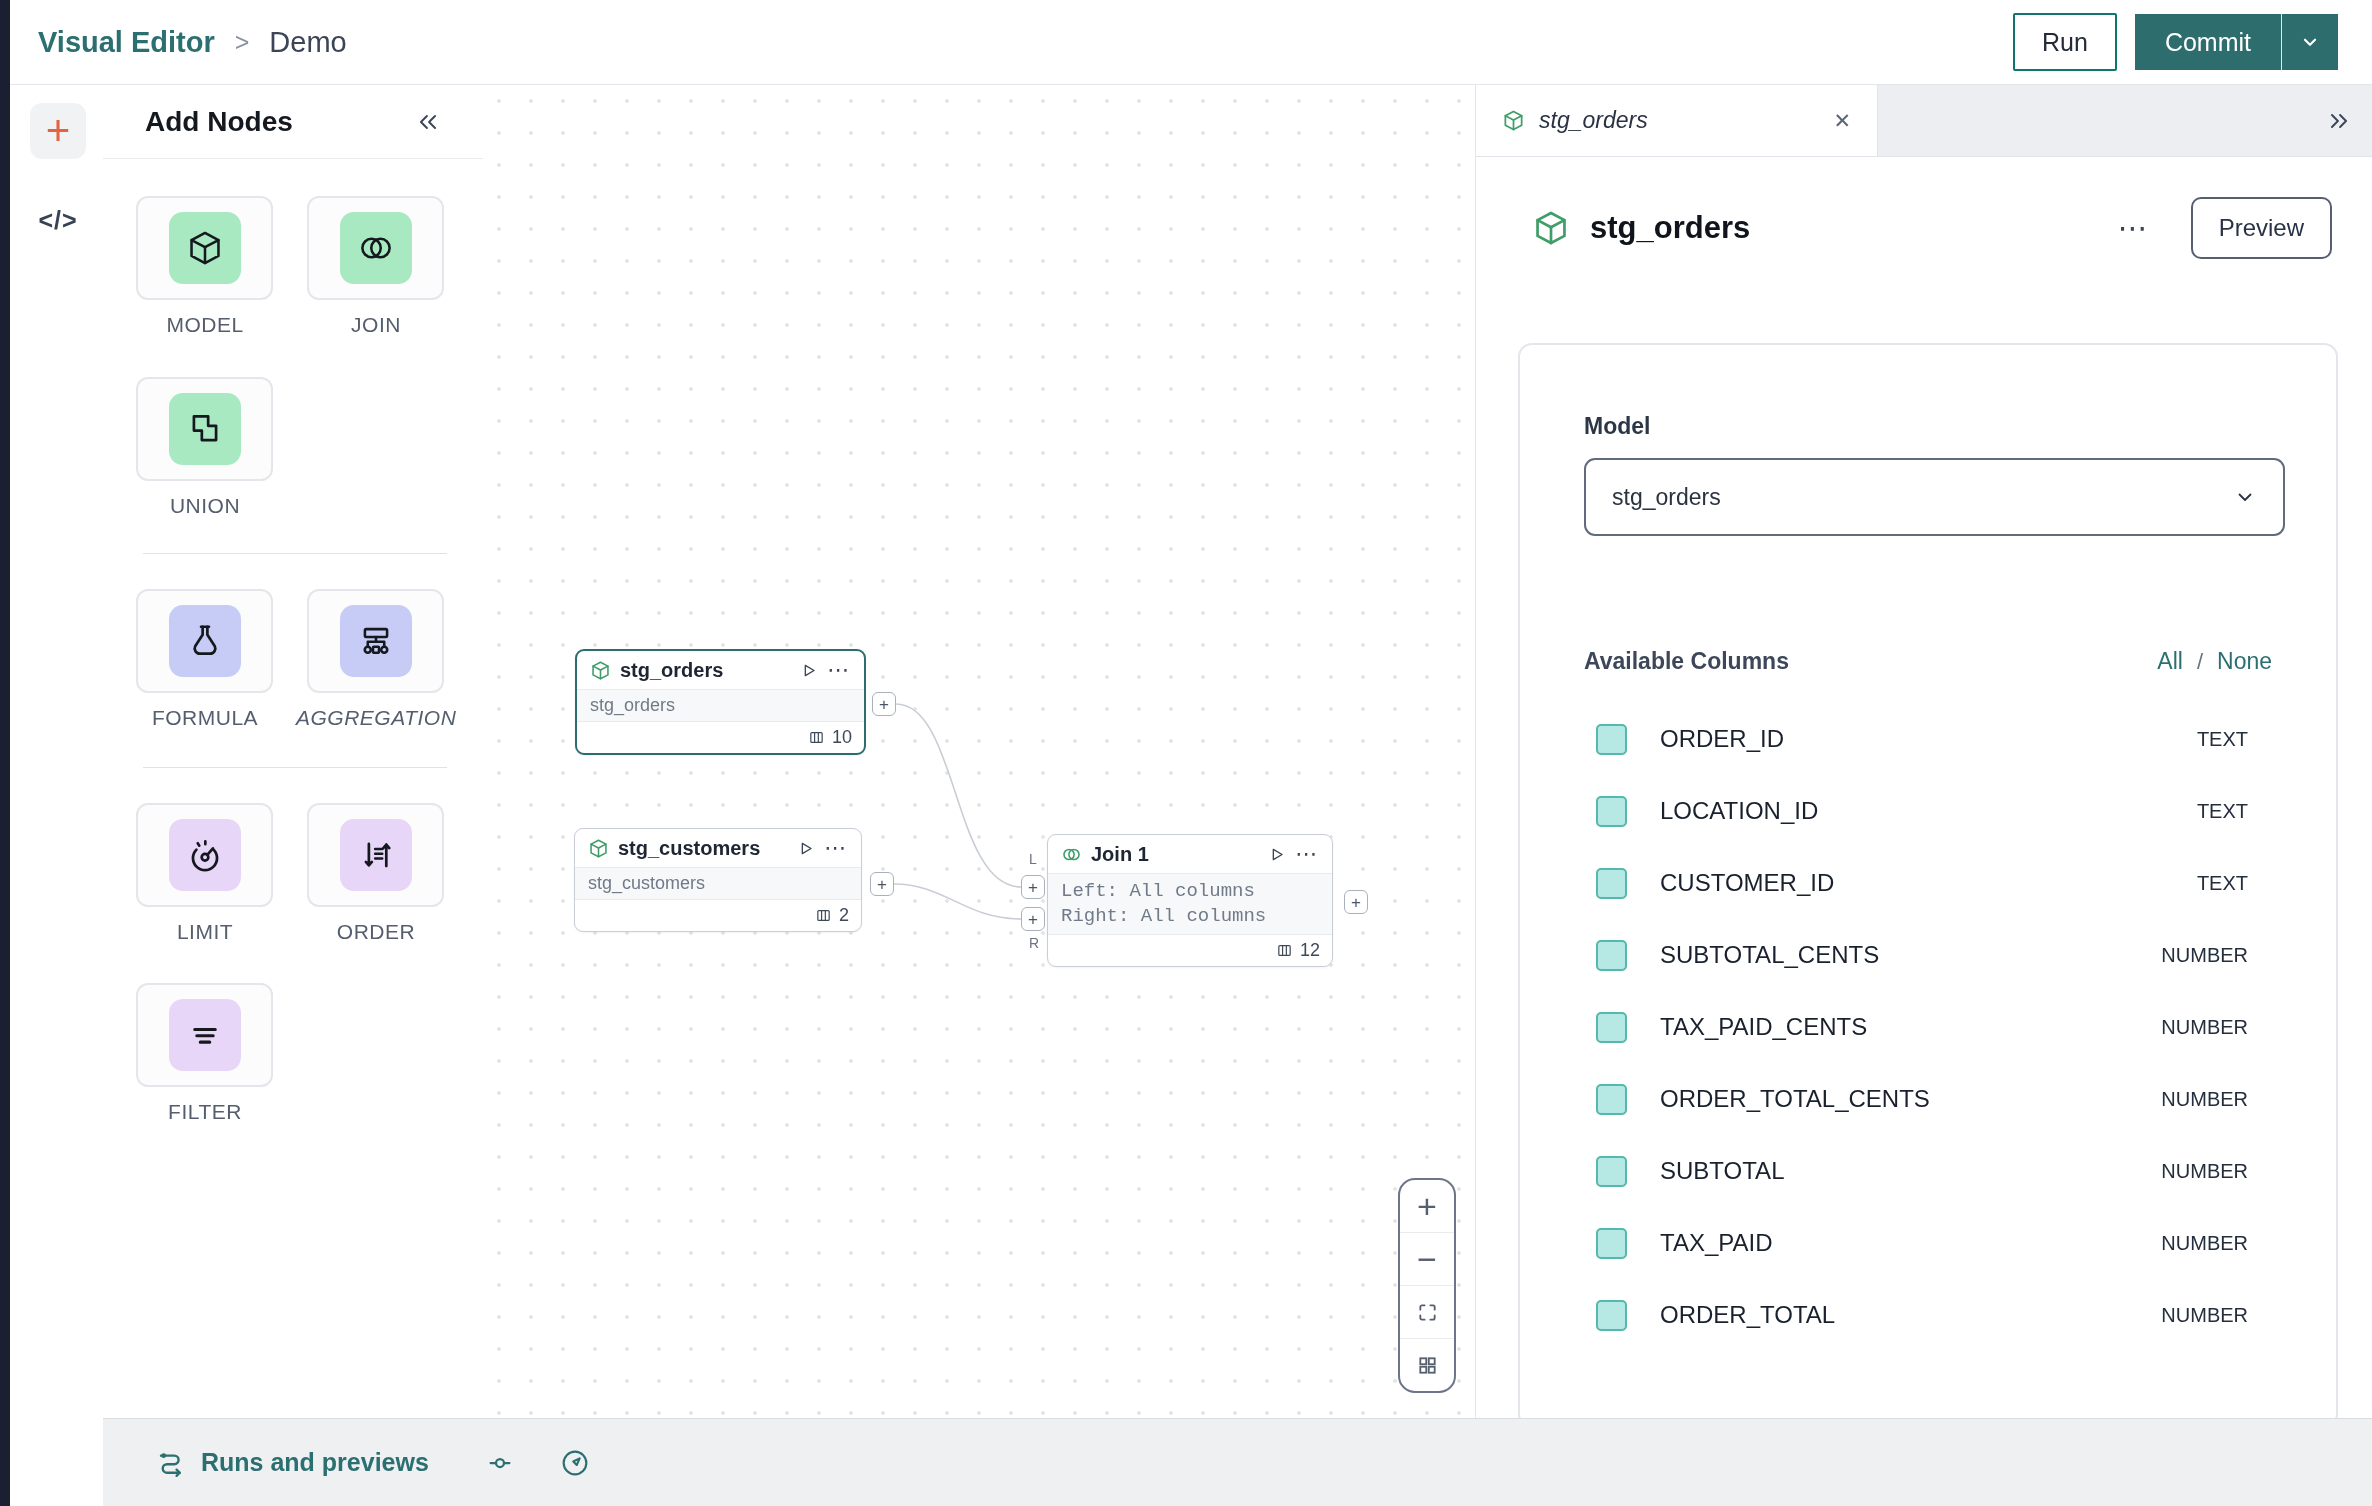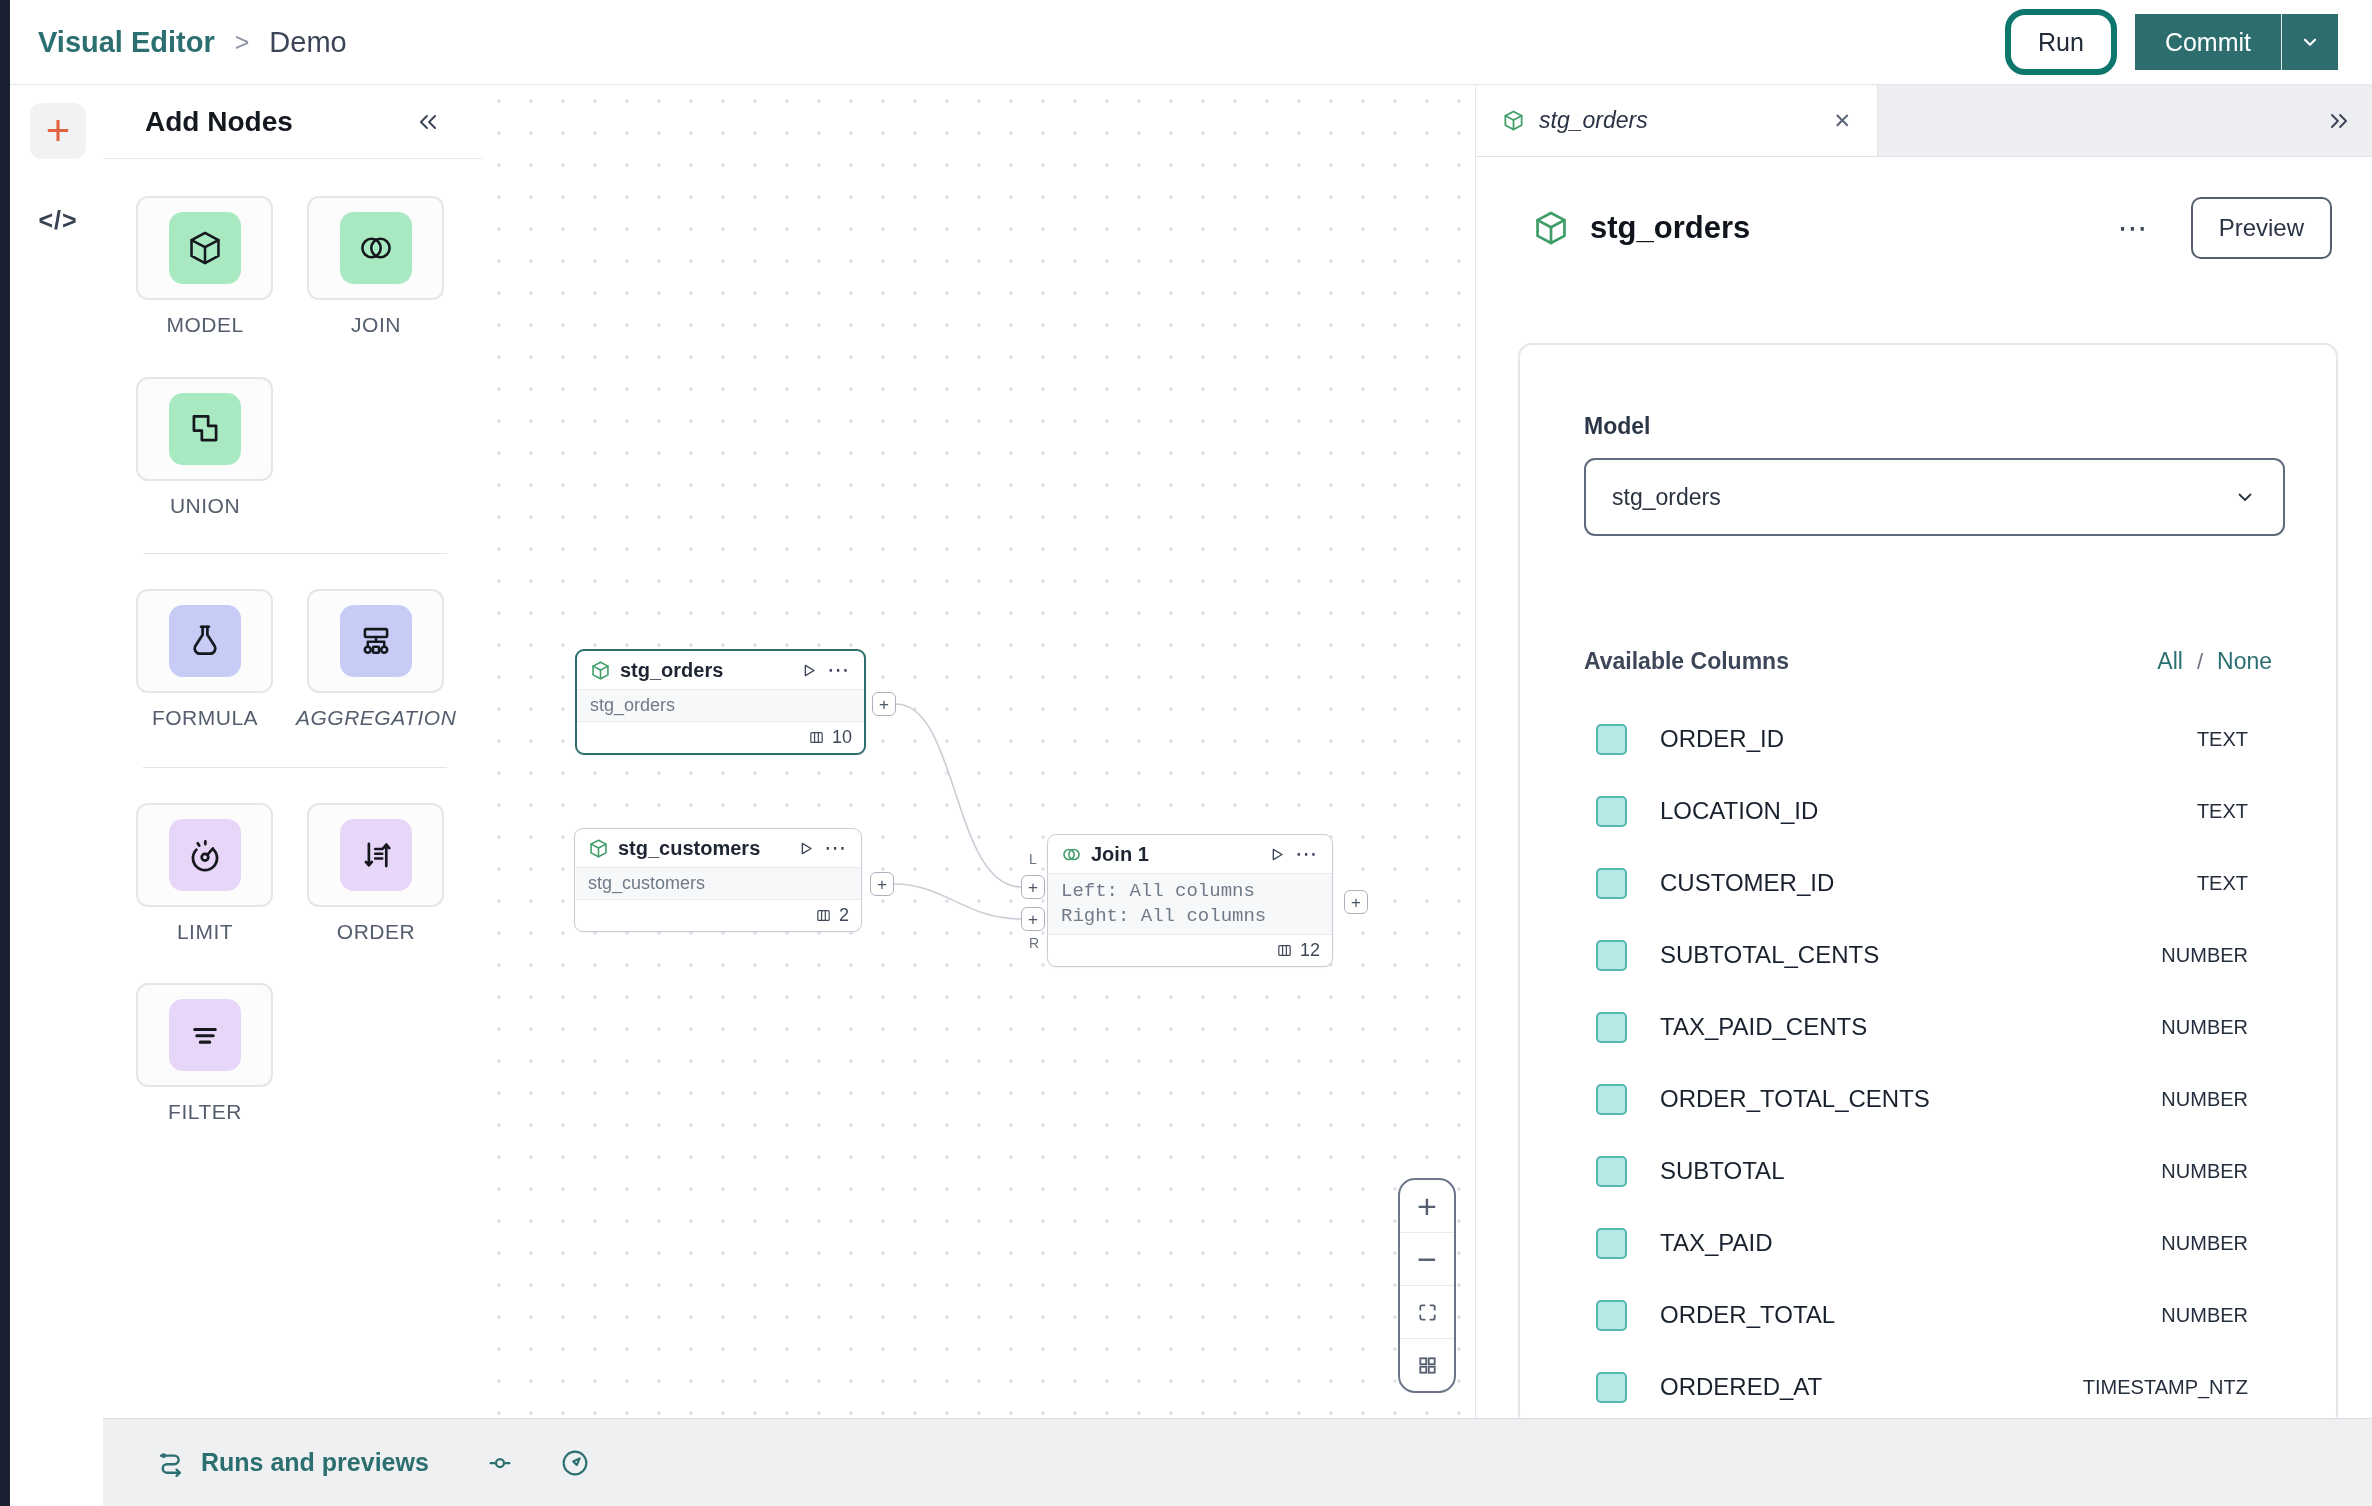--- a/index.html
+++ b/index.html
@@ -8,21 +8,21 @@
   .abs{position:absolute;}
   svg{display:block;}
 
   
   .topbar{left:10px;top:0;right:0;height:85px;border-bottom:1px solid #e3e6ea;
           display:flex;align-items:center;padding:0 34px 0 28px;box-sizing:border-box;background:#fff;}
   .crumb-app{color:#2c6f70;font-size:29px;font-weight:700;cursor:pointer;}
   .crumb-sep{color:#8a93a3;font-size:25px;margin:0 20px;}
   .crumb-page{color:#3c4557;font-size:29px;font-weight:400;}
   .topbar .spacer{flex:1;}
-  .btn-run{height:54px;padding:0 27px;border:6px solid #0f766e;border-radius:20px;background:#fff;
+  .btn-run{height:54px;padding:0 27px;border:2px solid #0f766e;border-radius:2px;background:#fff;
            font-size:25px;color:#222b3a;display:flex;align-items:center;cursor:pointer;}
   .btn-commit{height:56px;margin-left:18px;border-radius:0;overflow:hidden;display:flex;
               background:#2e6d6e;color:#fff;font-size:25px;cursor:pointer;}
   .btn-commit .main{padding:0 30px;display:flex;align-items:center;}
   .btn-commit .divider{width:1px;background:rgba(255,255,255,.85);}
   .btn-commit .chev{width:56px;display:flex;align-items:center;justify-content:center;}
 
   
   .stripe{left:0;top:0;bottom:0;width:10px;background:#1a2032;}
   .rail{left:10px;top:85px;bottom:0;width:93px;background:#fff;border-right:1px solid #e3e6ea;}
@@ -461,25 +461,20 @@
         <div class="col-row">
           <span class="col-check"></span>
           <span class="col-name">TAX_PAID</span>
           <span class="col-type">NUMBER</span>
         </div>
         <div class="col-row">
           <span class="col-check"></span>
           <span class="col-name">ORDER_TOTAL</span>
           <span class="col-type">NUMBER</span>
         </div>
-        <div class="col-row">
-          <span class="col-check"></span>
-          <span class="col-name">ORDERED_AT</span>
-          <span class="col-type">TIMESTAMP_NTZ</span>
-        </div>
       </div>
     </div>
   </div>
 
   <div class="abs bottombar">
     <svg width="32" height="32" viewBox="0 0 24 24" fill="none" stroke="currentColor" stroke-width="1.8" stroke-linecap="round" stroke-linejoin="round">
         <path d="M4.5 6.5h10a3.2 3.2 0 0 1 0 6.4H9a3.2 3.2 0 0 0 0 6.4h9.5"></path>
         <path d="M16.2 17l2.3 2.3-2.3 2.3"></path>
         <circle cx="6.5" cy="6.5" r="1.8" fill="currentColor" stroke="none"></circle>
       </svg>

